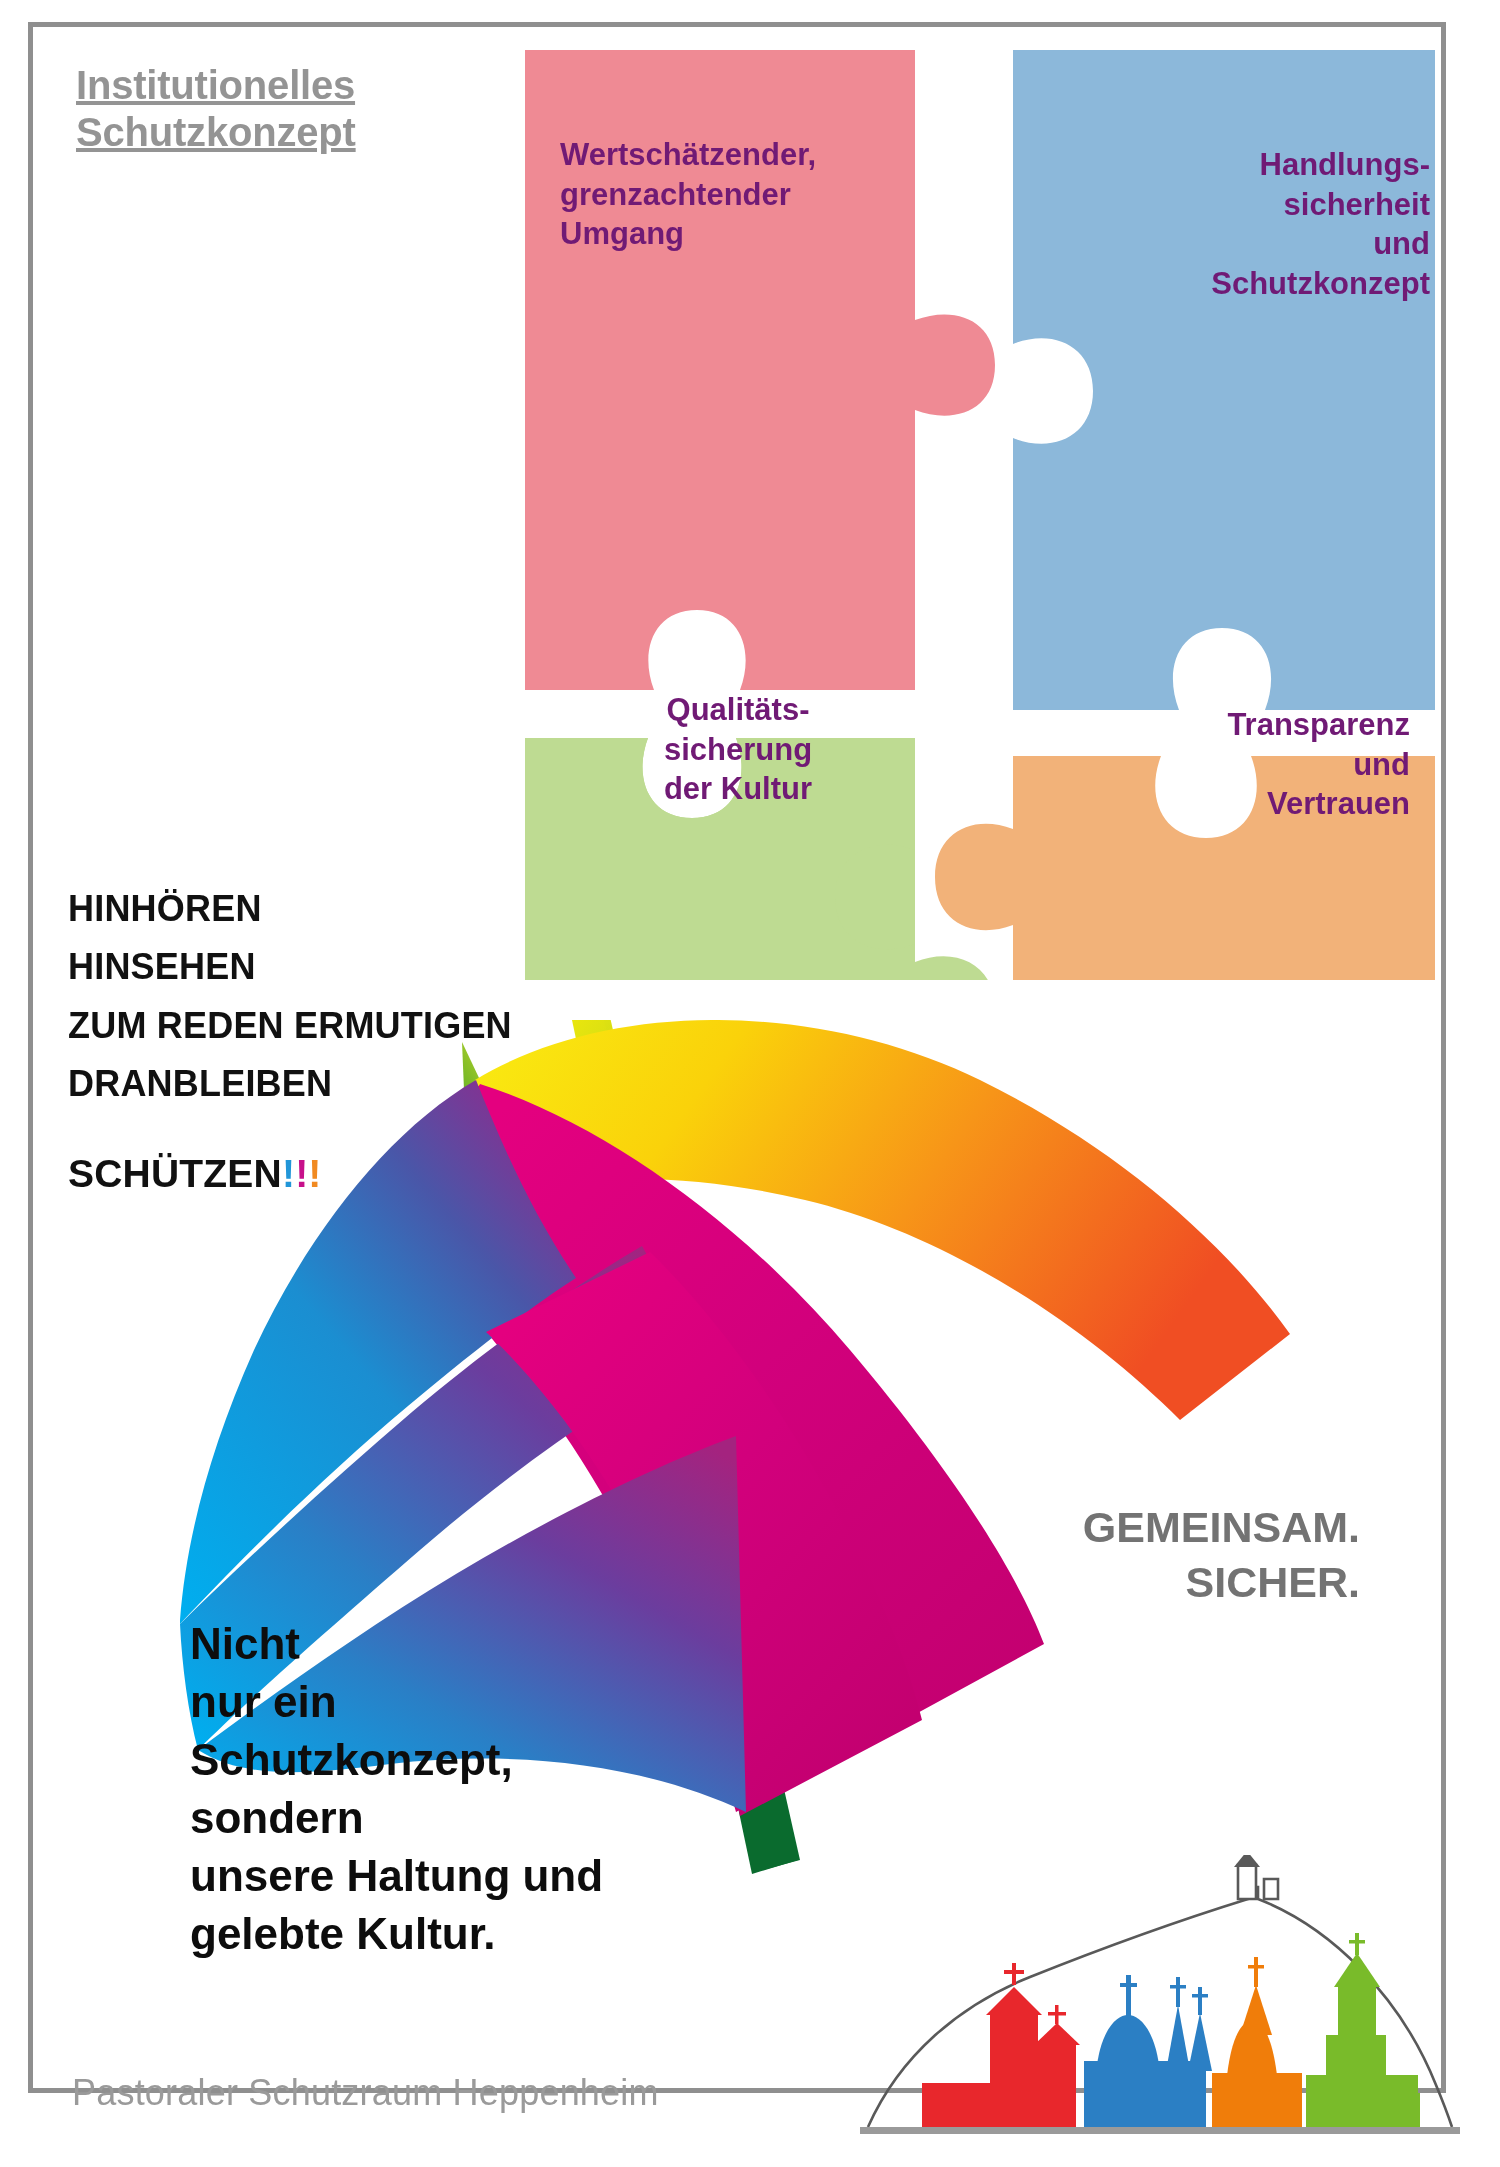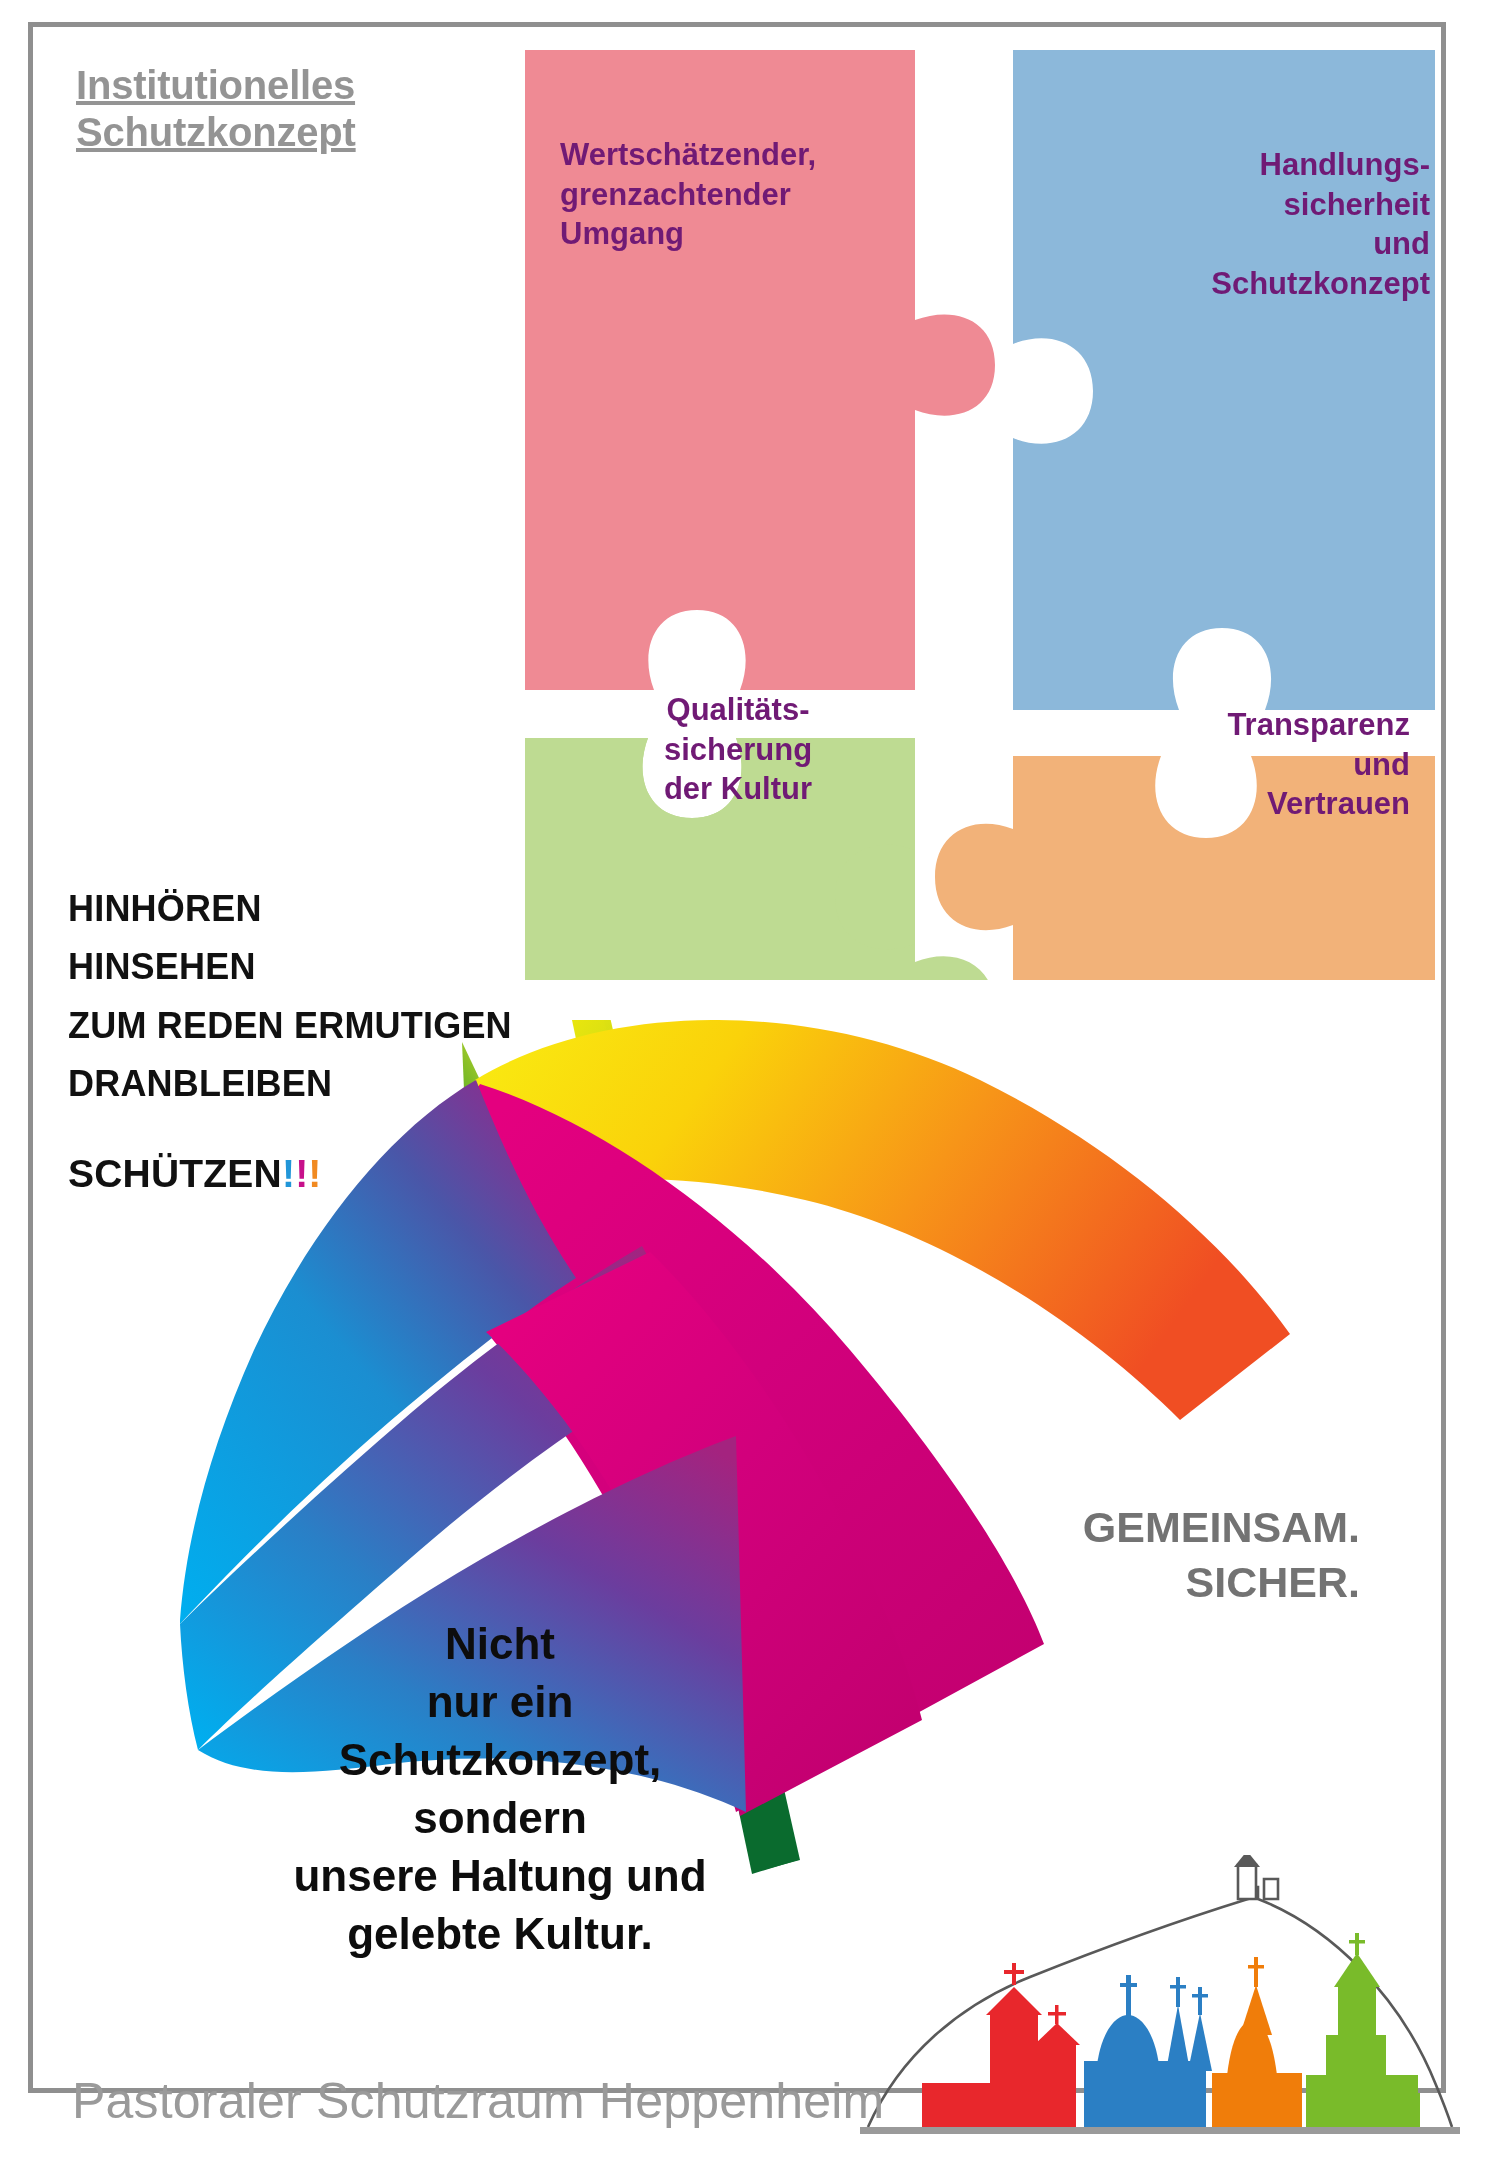--- a/index.html
+++ b/index.html
@@ -99,42 +99,42 @@
     font-size:43px;
     line-height:1.28;
     white-space:pre-line;
   }
 
   
   #haltung{
     position:absolute;
     left:190px;top:1615px;
     width:620px;
-    text-align:center;
+    text-align:left;
     color:#0d0d0d;
     font-weight:bold;
     font-size:44px;
     line-height:1.32;
     white-space:pre-line;
   }
 
   
   #skyline{
     position:absolute;
     left:860px;top:1855px;
     width:600px;height:300px;
   }
   #skyline svg{display:block;width:100%;height:100%;}
 
   
   #footer{
     position:absolute;
     left:72px;top:2072px;
     color:#9a9a9a;
-    font-size:50px;
+    font-size:36px;
     letter-spacing:0.2px;
     white-space:nowrap;
   }
 </style>
 </head>
 <body>
 
 <div id="poster">
 
   <div id="frame"></div>

